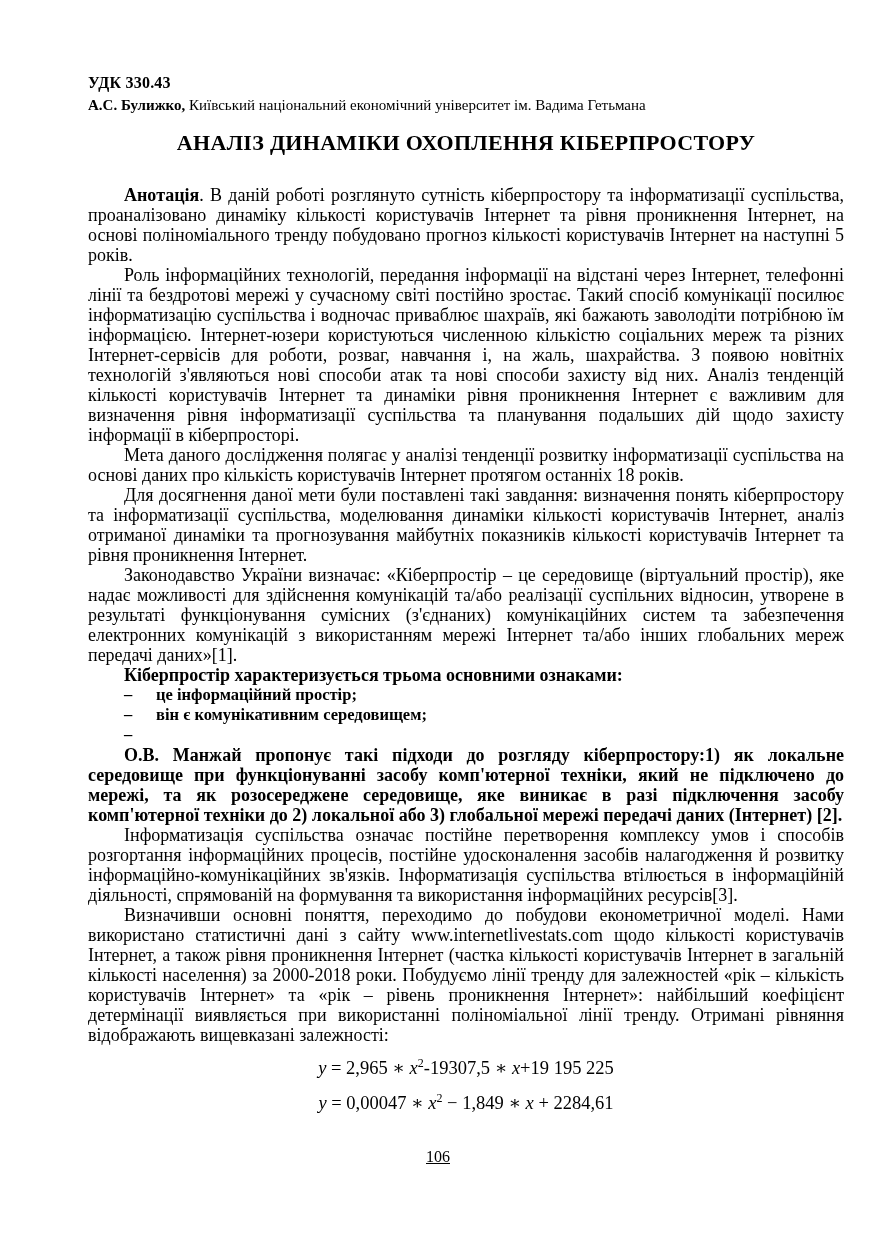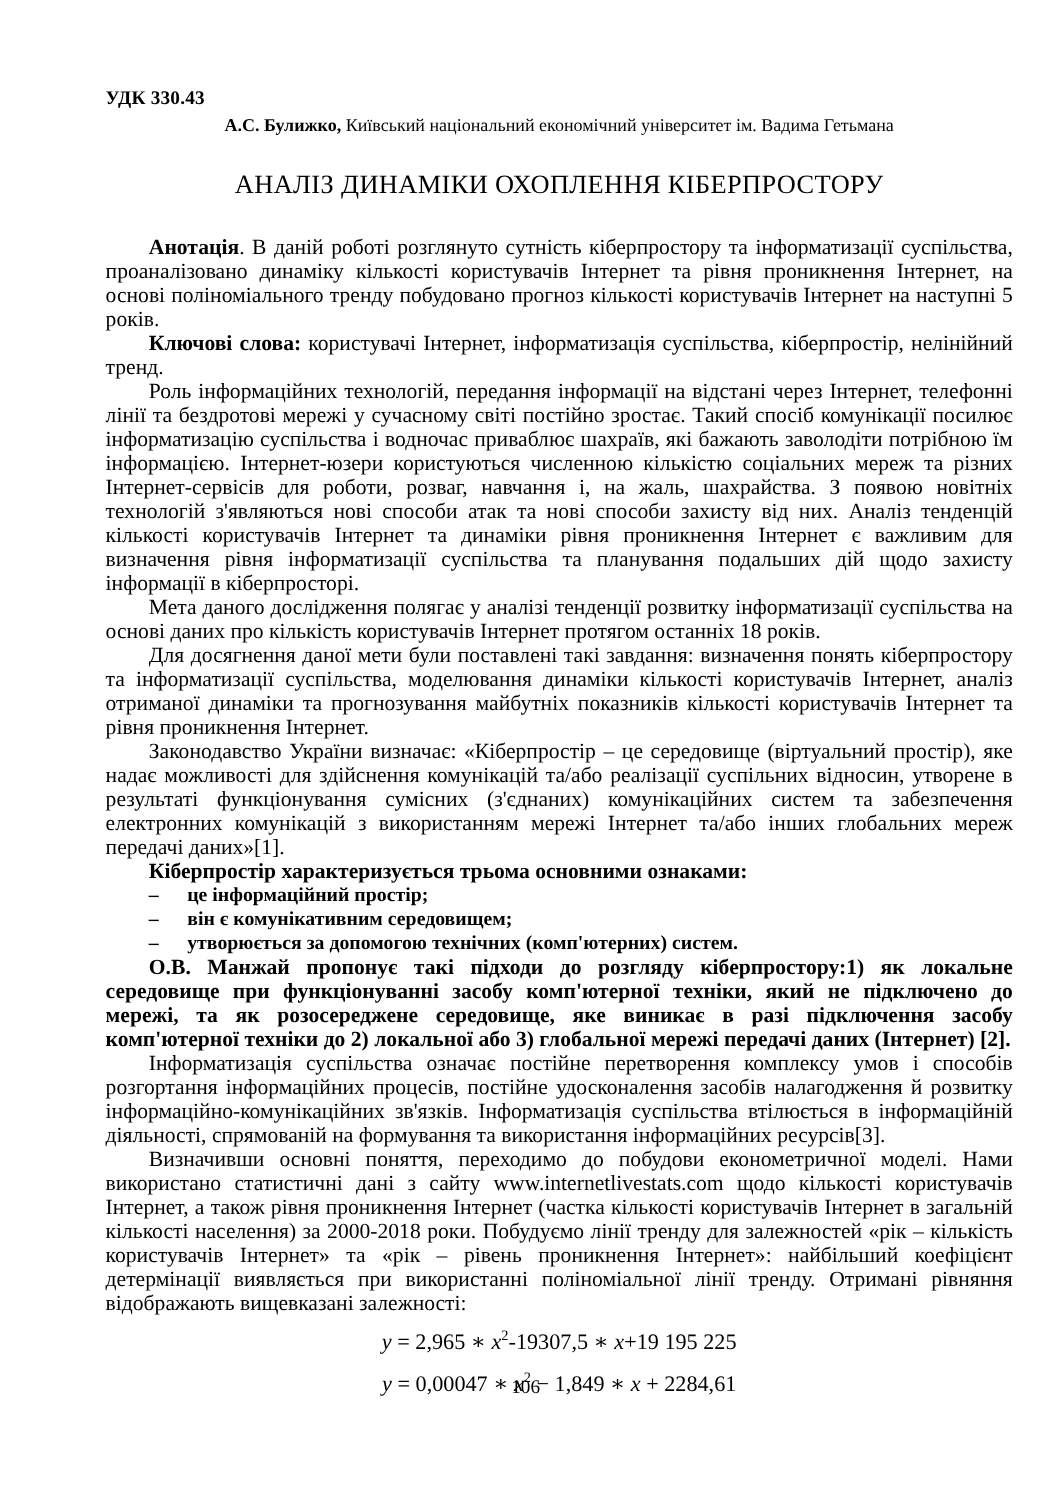--- a/index.html
+++ b/index.html
@@ -12,32 +12,32 @@
     font-family: "Liberation Serif", "DejaVu Serif", serif;
     overflow: hidden;
   }
   .content { padding: 74px 32px 0 88px; }
   .udc {
     font-size: 16px;
     font-weight: bold;
     letter-spacing: 0.2px;
   }
   .author-line {
-    text-align: center;
+    text-align: left;
     font-size: 15px;
     margin-top: 5px;
     white-space: nowrap;
   }
   .author-line .b { font-weight: bold; }
   .paper-title {
     text-align: center;
     font-size: 22px;
-    font-weight: normal;
+    font-weight: bold;
     letter-spacing: 0.3px;
-    margin-top: 27px;
+    margin-top: 16px;
     margin-bottom: 29px;
   }
   .para {
     font-size: 18px;
     line-height: 20px;
     text-align: justify;
     text-indent: 36px;
     margin: 0;
   }
   .b { font-weight: bold; }
@@ -62,56 +62,55 @@
   }
   .equation .var { font-style: italic; }
   .equation sup { font-size: 12px; line-height: 0; }
   .page-number {
     position: absolute;
     left: 0;
     right: 0;
     top: 1148px;
     text-align: center;
     font-size: 16px;
+    text-decoration: underline;
   }
 </style>
 </head>
 <body>
 
 <div class="page">
   <div class="content">
 
     <div class="udc">УДК 330.43</div>
 
     <div class="author-line"><span class="b">А.С. Булижко,</span><span> Київський національний економічний університет ім. Вадима Гетьмана</span></div>
 
     <div class="paper-title">АНАЛІЗ ДИНАМІКИ ОХОПЛЕННЯ КІБЕРПРОСТОРУ</div>
 
     <p class="para"><span class="b">Анотація</span><span>. В даній роботі розглянуто сутність кіберпростору та інформатизації суспільства, проаналізовано динаміку кількості користувачів Інтернет та рівня проникнення Інтернет, на основі поліноміального тренду побудовано прогноз кількості користувачів Інтернет на наступні 5 років.</span></p>
 
-    <p class="para"><span class="b">Ключові слова:</span><span> користувачі Інтернет, інформатизація суспільства, кіберпростір, нелінійний тренд.</span></p>
 
     <p class="para">Роль інформаційних технологій,  передання інформації на відстані через Інтернет, телефонні лінії та бездротові мережі у сучасному світі постійно зростає. Такий спосіб комунікації посилює інформатизацію суспільства і водночас приваблює шахраїв, які бажають заволодіти потрібною їм інформацією. Інтернет-юзери користуються численною кількістю соціальних мереж та різних Інтернет-сервісів для роботи, розваг, навчання і, на жаль, шахрайства. З появою новітніх технологій з'являються нові способи атак та нові способи захисту від них. Аналіз тенденцій кількості користувачів Інтернет та динаміки рівня проникнення Інтернет  є важливим для визначення рівня інформатизації суспільства та планування подальших дій щодо захисту інформації в кіберпросторі.</p>
     <p class="para">Мета даного дослідження полягає у аналізі тенденції розвитку інформатизації суспільства на основі даних про кількість користувачів Інтернет протягом останніх 18 років.</p>
     <p class="para">Для досягнення даної мети були поставлені такі завдання: визначення понять кіберпростору та інформатизації суспільства, моделювання динаміки кількості користувачів Інтернет, аналіз отриманої динаміки та прогнозування майбутніх показників кількості користувачів Інтернет та рівня проникнення Інтернет.</p>
     <p class="para">Законодавство України визначає: «Кіберпростір  –  це середовище (віртуальний простір), яке надає можливості для здійснення комунікацій та/або реалізації суспільних відносин, утворене в результаті функціонування сумісних (з'єднаних) комунікаційних систем та забезпечення електронних комунікацій з використанням мережі Інтернет та/або інших глобальних мереж передачі даних»[1].</p>
 
     <p class="para b">Кіберпростір характеризується трьома основними ознаками:</p>
 
     <div class="list-item">
         <span class="dash">–</span>
         <span>це інформаційний простір;</span>
       </div>
     <div class="list-item">
         <span class="dash">–</span>
         <span>він є комунікативним середовищем;</span>
       </div>
     <div class="list-item">
         <span class="dash">–</span>
-        <span>утворюється за допомогою технічних (комп'ютерних) систем.</span>
       </div>
 
     <p class="para b">О.В. Манжай пропонує такі підходи до розгляду кіберпростору:1) як локальне середовище при функціонуванні засобу комп'ютерної техніки, який не підключено до мережі, та як розосереджене середовище, яке виникає в разі підключення засобу комп'ютерної техніки до 2) локальної або 3) глобальної мережі передачі даних (Інтернет) [2].</p>
     <p class="para">Інформатизація суспільства означає постійне перетворення комплексу умов і способів розгортання інформаційних процесів, постійне удосконалення засобів налагодження й розвитку інформаційно-комунікаційних зв'язків. Інформатизація суспільства втілюється в інформаційній діяльності, спрямованій на формування та використання інформаційних ресурсів[3].</p>
     <p class="para">Визначивши основні поняття, переходимо до побудови економетричної моделі.  Нами використано статистичні дані з сайту www.internetlivestats.com щодо кількості користувачів Інтернет, а також рівня проникнення Інтернет (частка кількості користувачів Інтернет в загальній кількості населення) за 2000-2018 роки. Побудуємо лінії тренду для залежностей «рік –  кількість користувачів Інтернет» та «рік –  рівень проникнення Інтернет»: найбільший коефіцієнт детермінації виявляється при використанні поліноміальної лінії тренду. Отримані рівняння відображають вищевказані залежності:</p>
 
     <div class="equation"><span class="var">y</span><span> = </span><span>2,965 ∗ </span><span class="var">x</span><sup>2</sup><span>-19307,5 ∗ </span><span class="var">x</span><span>+19 195 225</span></div>
 
     <div class="equation"><span class="var">y</span><span> = </span><span>0,00047 ∗ </span><span class="var">x</span><sup>2</sup><span> − 1,849 ∗ </span><span class="var">x</span><span> + 2284,61</span></div>
 

